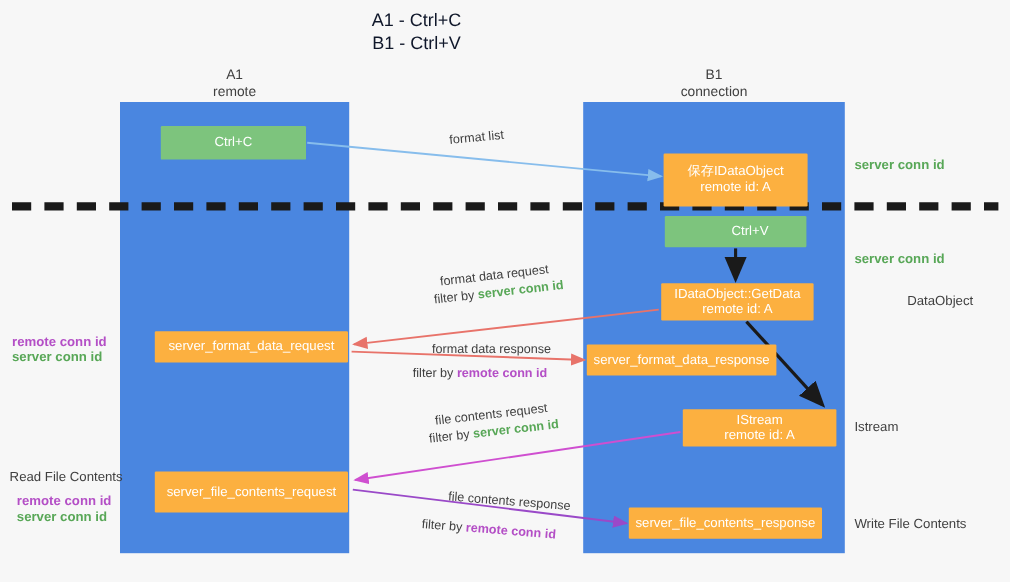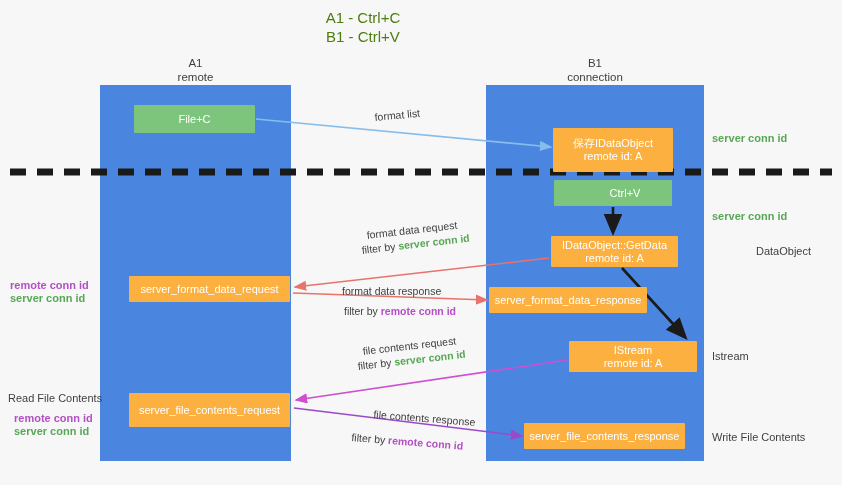--- a/index.html
+++ b/index.html
@@ -7,22 +7,22 @@
     width:842px;height:485px;
     background:#f7f7f7;
     font-family:"Liberation Sans","DejaVu Sans",sans-serif;
     position:relative;overflow:hidden;
     color:#404040;
   }
   #stage{position:absolute;inset:0;}
   svg#wires{position:absolute;left:0;top:0;width:842px;height:485px;pointer-events:none;}
 
   .title{
-    position:absolute;left:16px;top:8px;width:694px;text-align:center;
-    font-size:15px;line-height:19px;color:#4d7c0f;white-space:pre-line;
+    position:absolute;left:0;top:8px;width:694px;text-align:center;
+    font-size:15px;line-height:19px;color:#0f172a;white-space:pre-line;
   }
 
   .lane{position:absolute;background:#4a86e0;}
   .laneA{left:100px;top:85px;width:191px;height:376px;}
   .laneB{left:486px;top:85px;width:218px;height:376px;}
 
   .lane-head{
     position:absolute;text-align:center;font-size:11.5px;line-height:14px;
     color:#3f3f3f;white-space:pre-line;
   }
@@ -104,21 +104,21 @@
 
     <path d="M549,258 L295,287" stroke="#e8736a" stroke-width="1.6" fill="none" marker-end="url(#ar-red)"></path>
 
     <path d="M293,293 L487,300" stroke="#e8736a" stroke-width="1.6" fill="none" marker-end="url(#ar-red)"></path>
 
     <path d="M567,360 L296,400" stroke="#cf4fd0" stroke-width="1.6" fill="none" marker-end="url(#ar-mag)"></path>
 
     <path d="M294,408 L522,436" stroke="#9a49c8" stroke-width="1.6" fill="none" marker-end="url(#ar-pur)"></path>
   </svg>
 
-  <div class="box green b-ctrlc">File+C</div>
+  <div class="box green b-ctrlc">Ctrl+C</div>
   <div class="box orange b-idobj">保存IDataObject
 remote id: A</div>
   <div class="box green b-ctrlv">Ctrl+V</div>
   <div class="box orange b-getdata">IDataObject::GetData
 remote id: A</div>
   <div class="box orange b-fdresp">server_format_data_response</div>
   <div class="box orange b-fdreq">server_format_data_request</div>
   <div class="box orange b-istream">IStream
 remote id: A</div>
   <div class="box orange b-fcreq">server_file_contents_request</div>
@@ -137,21 +137,21 @@
   <div class="side side-purple" style="left:14px;top:412px;">remote conn id</div>
   <div class="side side-green" style="left:14px;top:425px;">server conn id</div>
 
   <div class="edge-label rot" style="left:374px;top:111px;transform:rotate(-5.5deg);">format list</div>
 
   <div class="edge-label rot" style="left:366px;top:229px;transform:rotate(-6.5deg);">format data request</div>
   <div class="edge-label rot" style="left:361px;top:244px;transform:rotate(-6.5deg);">
     <span>filter by </span><span class="g">server conn id</span>
   </div>
 
-  <div class="edge-label" style="left:342px;top:285px;text-align:center;">format data response</div>
+  <div class="edge-label" style="left:360px;top:285px;text-align:center;">format data response</div>
   <div class="edge-label" style="left:344px;top:305px;">
     <span>filter by </span><span class="p">remote conn id</span>
   </div>
 
   <div class="edge-label rot" style="left:362px;top:345px;transform:rotate(-6.5deg);">file contents request</div>
   <div class="edge-label rot" style="left:357px;top:360px;transform:rotate(-6.5deg);">
     <span>filter by </span><span class="g">server conn id</span>
   </div>
 
   <div class="edge-label rot" style="left:374px;top:408px;transform:rotate(4.5deg);">file contents response</div>

